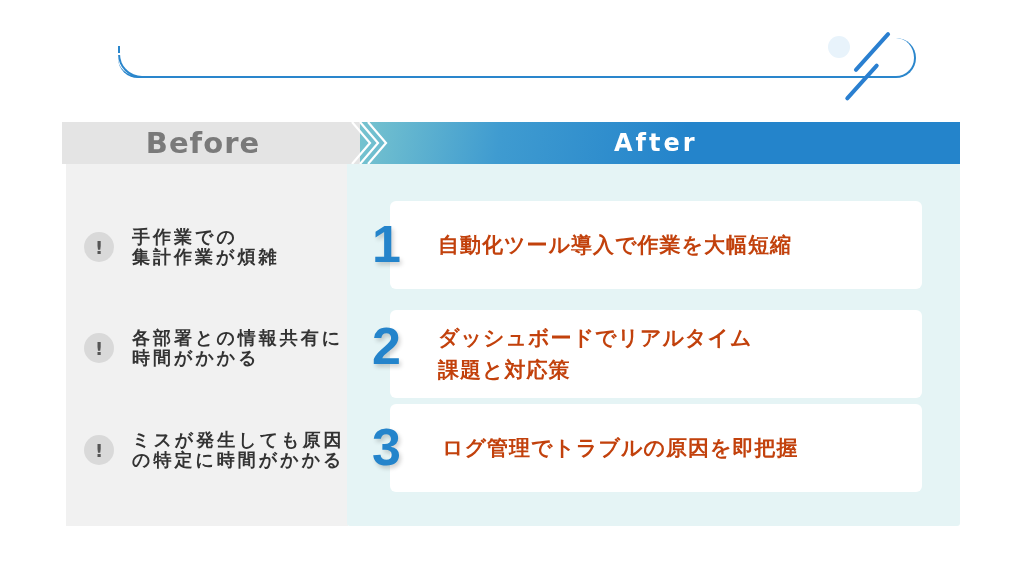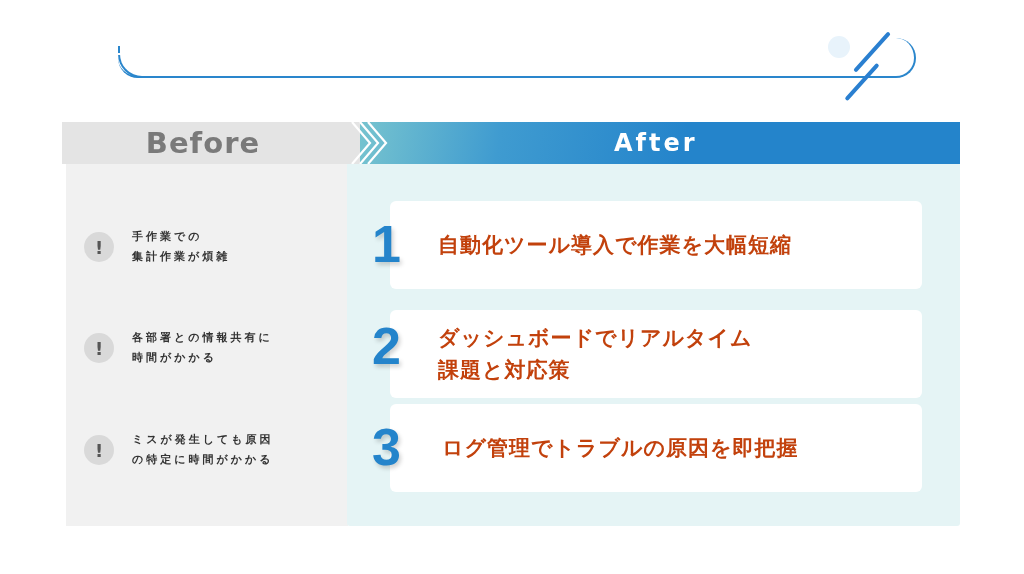--- a/index.html
+++ b/index.html
@@ -48,21 +48,21 @@
 
   
   .before-panel { position: absolute; left: 66px; top: 164px; width: 282px; height: 362px; background: #f1f1f1; }
   .after-panel { position: absolute; left: 347px; top: 164px; width: 613px; height: 362px; background: #e5f4f5; border-radius: 0 0 3px 3px; }
 
   .issue { position: absolute; left: 84px; display: flex; align-items: center; }
   .issue-icon {
     width: 30px; height: 30px; border-radius: 50%; background: #d9d9d9; color: #555;
     display: flex; align-items: center; justify-content: center; font-weight: bold; font-size: 18px; margin-right: 18px;
   }
-  .issue-text { color: #333; font-size: 11px; font-weight: bold; line-height: 20px; letter-spacing: 3px; }
+  .issue-text { color: #333; font-size: 18px; font-weight: bold; line-height: 20px; letter-spacing: 3px; }
 
   .card {
     position: absolute; left: 390px; width: 532px; height: 88px; background: #ffffff; border-radius: 6px;
     display: flex; align-items: center;
   }
   .card-num {
     position: absolute; left: 372px; color: #2484cb; font-size: 52px; font-weight: bold;
     font-family: "Liberation Sans", sans-serif; text-shadow: 2px 3px 4px rgba(0,0,0,0.18);
   }
   .card-text { color: #c2410c; font-size: 21px; font-weight: bold; line-height: 32px; letter-spacing: 1px; margin-left: 48px; }

